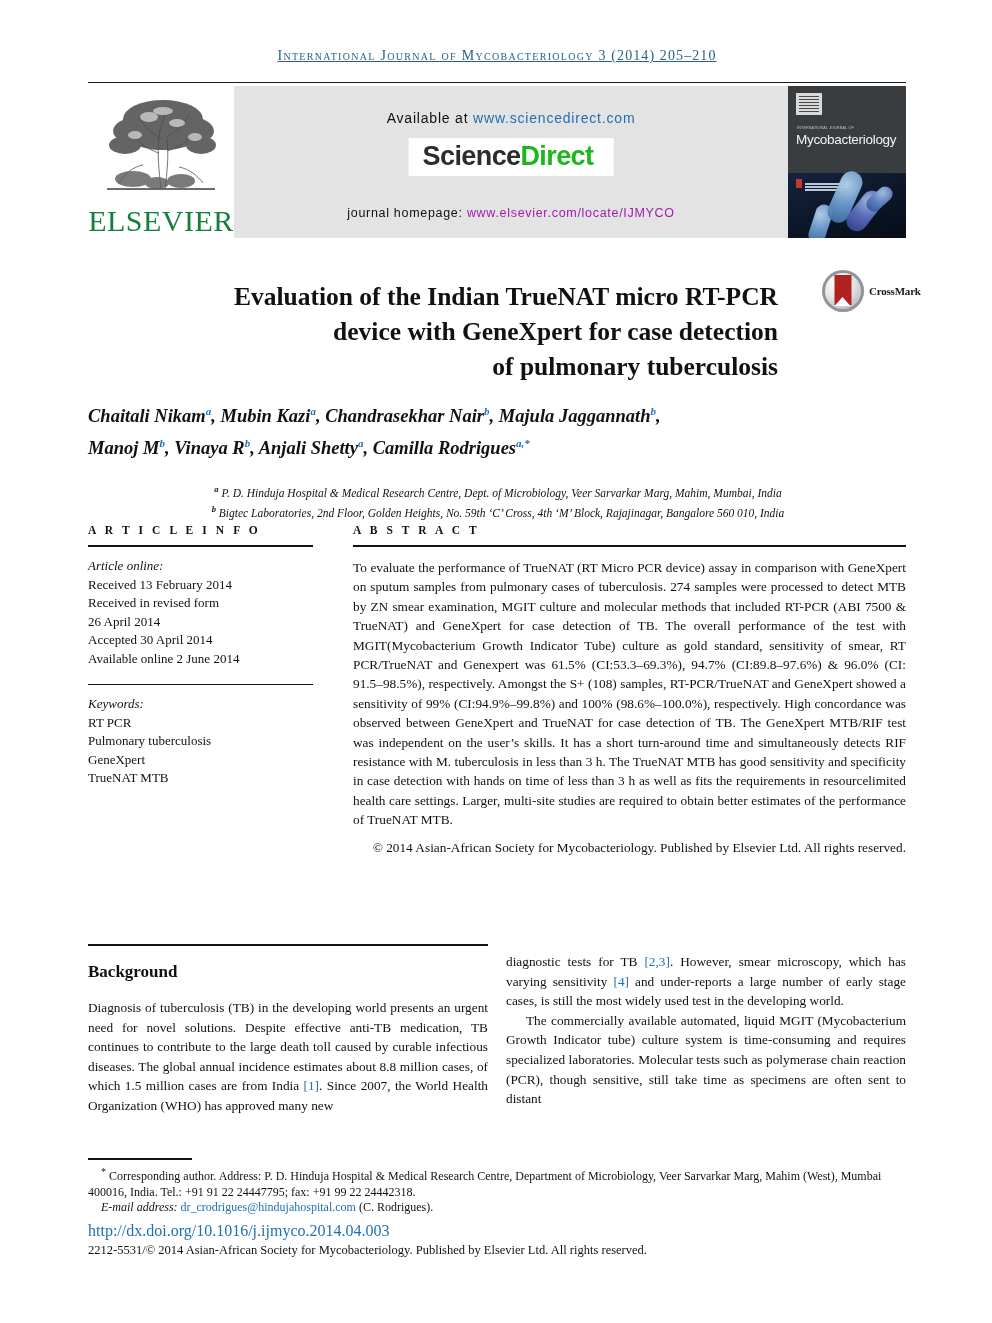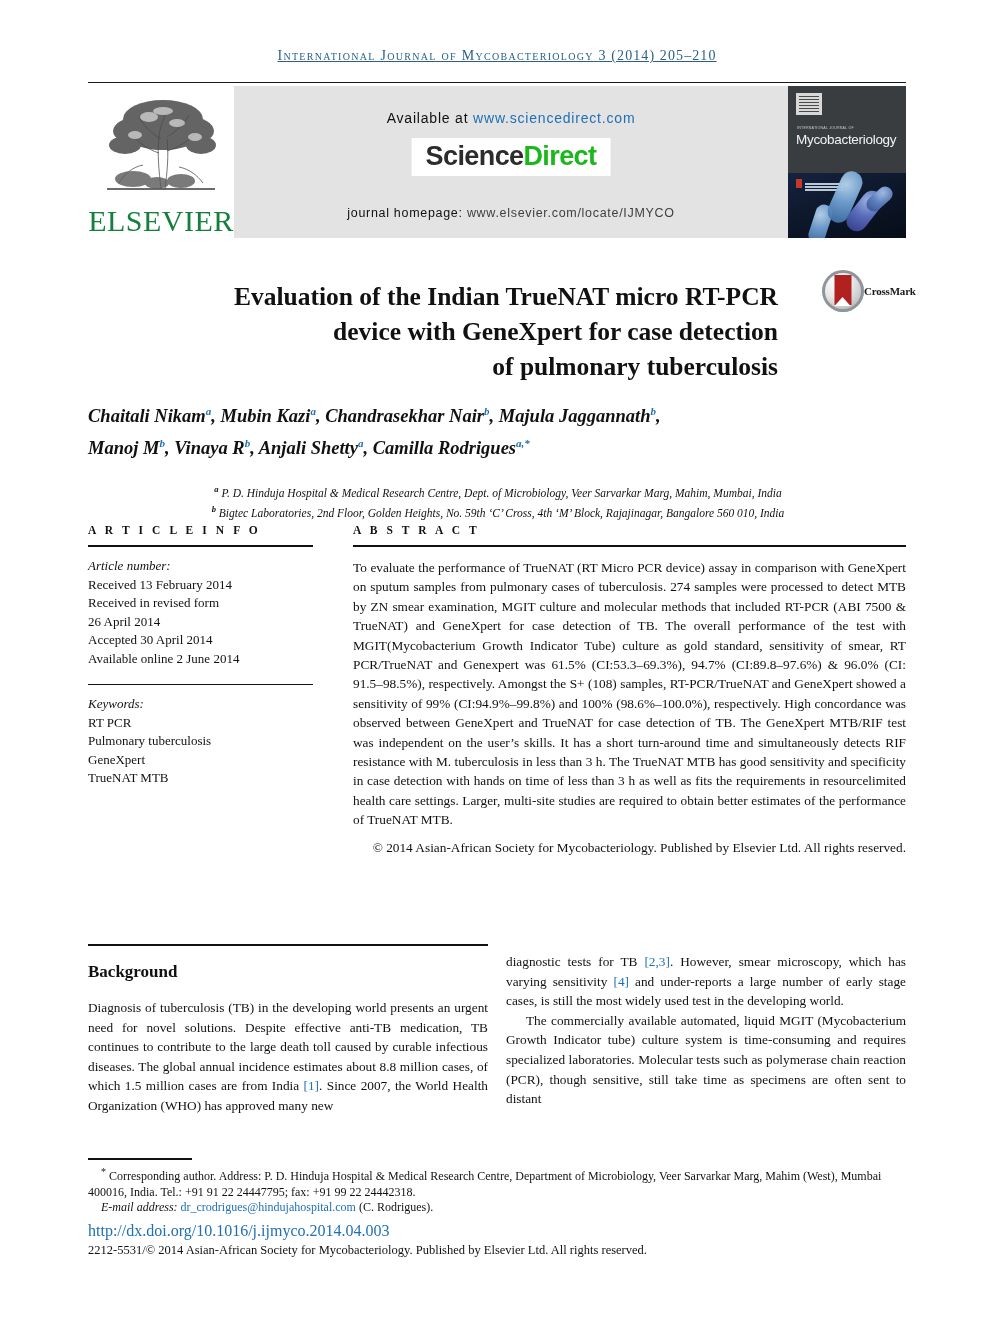--- a/index.html
+++ b/index.html
@@ -92,21 +92,21 @@
     letter-spacing: 0.8px;
     color: #111;
   }
   .sd-avail .link { color: #1f6fb4; }
   .sd-logo-box {
     position: absolute;
     top: 52px;
     left: 50%;
     transform: translateX(-50%);
     background: #ffffff;
-    padding: 5px 14px 6px 14px;
+    padding: 5px 20px 6px 14px;
   }
   .sd-logo {
     font-family: "Liberation Sans", sans-serif;
     font-size: 27px;
     font-weight: bold;
     letter-spacing: -0.6px;
     line-height: 1;
   }
   .sd-science { color: #2c2c2c; }
   .sd-direct { color: #1CB71C; }
@@ -114,21 +114,21 @@
     position: absolute;
     bottom: 18px;
     left: 0;
     right: 0;
     text-align: center;
     font-family: "Liberation Sans", sans-serif;
     font-size: 12.5px;
     letter-spacing: 0.7px;
     color: #111;
   }
-  .sd-home .link { color: #404040; }
+  .sd-home .link { color: #a21caf; }
 
   .cover {
     width: 118px;
     background: #4c1d95;
     position: relative;
     overflow: hidden;
   }
   .cover-top {
     position: absolute; left:0; right:0; top:0; height: 57%;
     background: #3a3d40;
@@ -187,20 +187,21 @@
     text-align: right;
   }
   .crossmark {
     position: absolute;
     left: 822px;
     top: 268px;
     width: 100px;
     height: 46px;
     display: flex;
     align-items: center;
+    gap: 5px;
   }
   .cm-circle {
     width: 42px; height: 42px; border-radius: 50%;
     background: radial-gradient(circle at 35% 28%, #ffffff 0%, #e9e9e9 38%, #9aa0a6 100%);
     position: relative;
     box-shadow: inset 0 0 0 3px #8f959b;
   }
   .cm-ribbon {
     position:absolute; left:50%; top:5px; transform:translateX(-50%);
     width: 17px; height: 30px; background:#B0211F;
@@ -497,21 +498,21 @@
     <div>
       <sup>b</sup>
       <span>Bigtec Laboratories, 2nd Floor, Golden Heights, No. 59th ‘C’ Cross, 4th ‘M’ Block, Rajajinagar, Bangalore 560 010, India</span>
     </div>
   </div>
 
   <div class="info-col">
     <div class="sect-label">A R T I C L E  I N F O</div>
     <div class="hr-thick"></div>
     <div class="info-body">
-      <div class="it">Article number:</div>
+      <div class="it">Article online:</div>
       <div>Received 13 February 2014</div>
       <div>Received in revised form</div>
       <div>26 April 2014</div>
       <div>Accepted 30 April 2014</div>
       <div>Available online 2 June 2014</div>
     </div>
     <div class="kw-sep"></div>
     <div class="info-body">
       <div class="it">Keywords:</div>
       <div>RT PCR</div>

